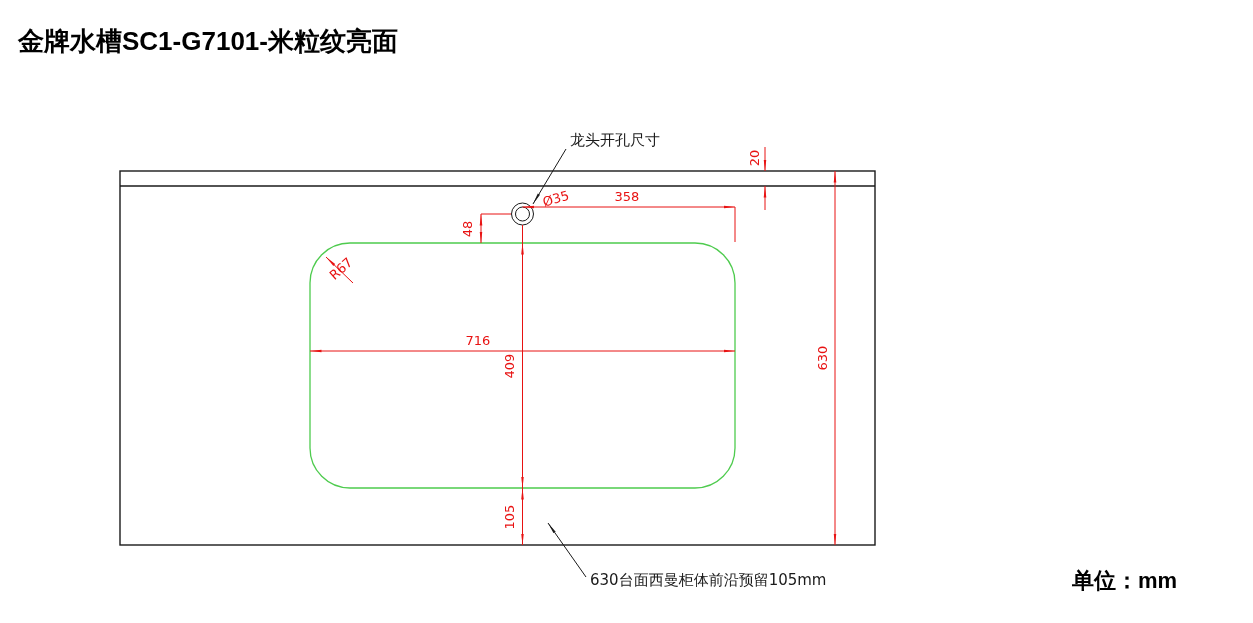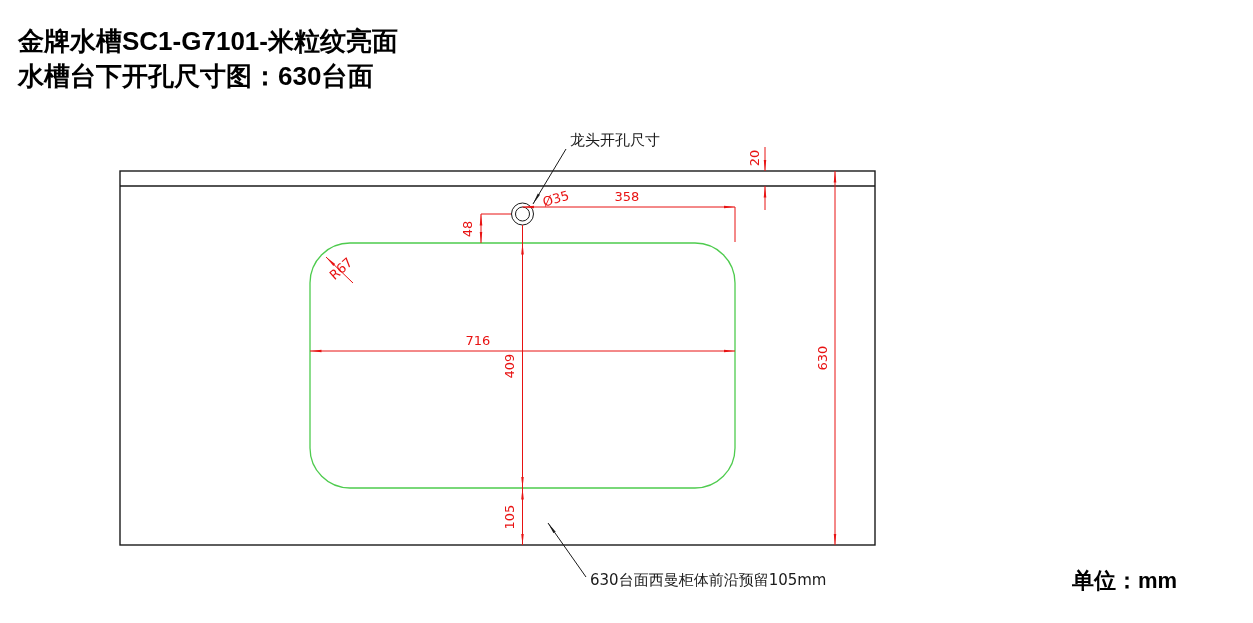--- a/index.html
+++ b/index.html
@@ -58,21 +58,20 @@
   .mkr-r { fill: var(--color-dimension, #e81212); }
   .mkr-k { fill: var(--color-outline, #1a1a1a); }
 </style>
 </head>
 <body>
 
 <div class="page">
 
   <div class="title">
     <div>金牌水槽SC1-G7101-米粒纹亮面</div>
-    <div>水槽台下开孔尺寸图：630台面</div>
   </div>
 
   <svg class="drawing-svg" width="1253" height="623" viewBox="0 0 1253 623">
     <defs>
       <marker id="arrR" viewBox="0 0 12 12" refX="11.5" refY="6" markerWidth="12" markerHeight="12" orient="auto-start-reverse">
         <path d="M0,4.7 L11.5,6 L0,7.3 Z" class="mkr-r"></path>
       </marker>
       <marker id="arrK" viewBox="0 0 12 12" refX="11.5" refY="6" markerWidth="12" markerHeight="12" orient="auto-start-reverse">
         <path d="M0,4.7 L11.5,6 L0,7.3 Z" class="mkr-k"></path>
       </marker>

